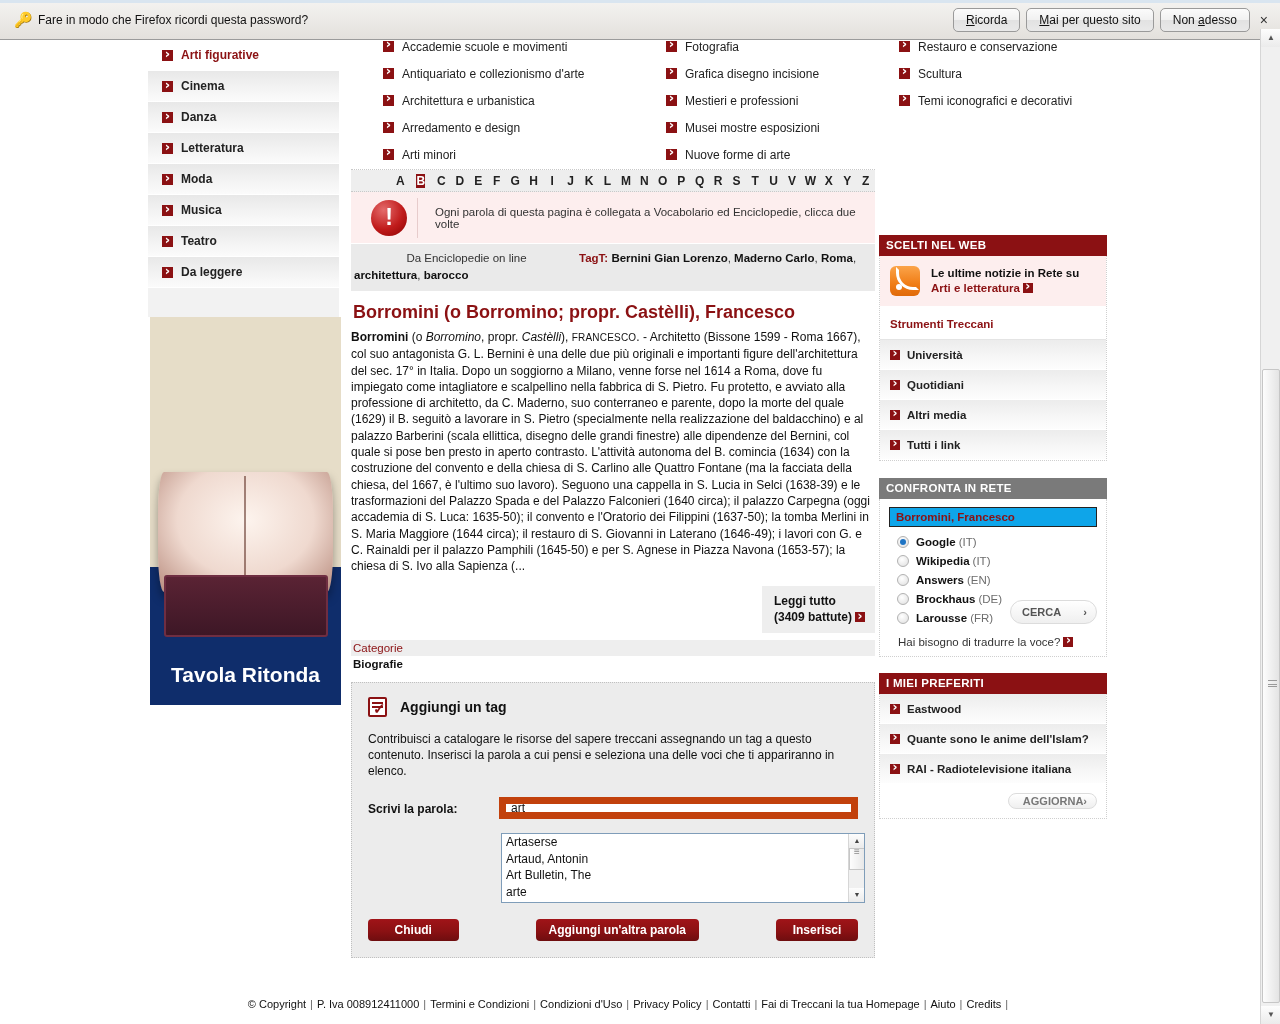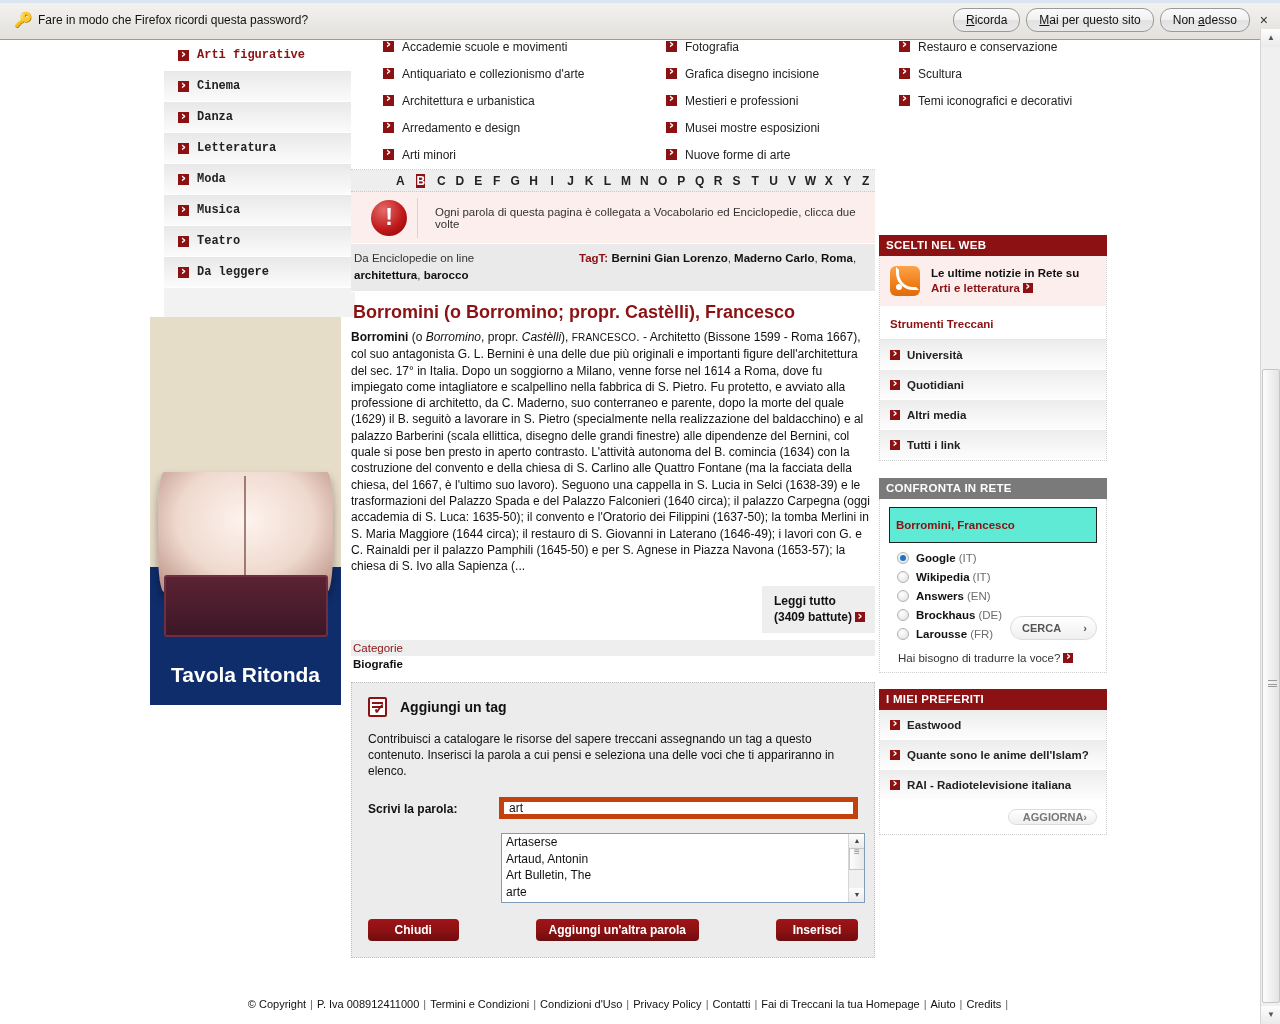--- a/index.html
+++ b/index.html
@@ -25,21 +25,21 @@
   .key-icon {
     width: 18px; height: 16px; margin: 0 6px 0 8px;
     display: inline-block; position: relative; color:#6b6b6b;
     font-size: 15px; line-height: 16px; text-align: center;
   }
   #notif-text { font-size: 12px; color: #111; flex: 1; }
   .ffbtn {
     font-family: "Liberation Sans", sans-serif;
     font-size: 12px; color: #111;
     background: linear-gradient(to bottom, #fbfbfb 0%, #f1f1f1 48%, #e2e2e2 52%, #e9e9e9 100%);
-    border: 1px solid #9a9a9a; border-radius: 11px;
+    border: 1px solid #9a9a9a; border-radius: 5px;
     padding: 4px 12px; margin-left: 6px; cursor: pointer; white-space: nowrap;
   }
   .ffbtn u { text-decoration: underline; }
   #notif-close {
     margin: 0 6px 0 10px; font-size: 14px; color: #333; cursor: pointer;
     line-height: 1;
   }
 
   
   #page {
@@ -67,21 +67,21 @@
   #winscroll .sb-grip {
     position: absolute; left: 5px; top: 310px; width: 9px; height: 7px;
     border-top: 1px solid #9a9a9a; border-bottom: 1px solid #9a9a9a;
   }
   #winscroll .sb-grip:after {
     content: ""; position: absolute; left: 0; top: 3px; width: 9px;
     border-top: 1px solid #9a9a9a;
   }
 
   
-  #leftcol { position: absolute; left: 164px; top: 0; width: 191px; font-family: Liberation Mono, monospace; }
+  #leftcol { position: absolute; left: 148px; top: 0; width: 191px; }
   .nav-item {
     height: 31px; border-bottom: 1px solid #ffffff;
     background: linear-gradient(to bottom,#e8e8e8 0%,#f3f3f3 55%,#fbfbfb 100%);
     display: flex; align-items: center; padding-left: 14px;
     font-size: 12px; font-weight: bold; color: #222; cursor: pointer;
   }
   .nav-item.active { color: #8b1113; background: #ffffff; }
   .nav-item.first { background: #ffffff; }
   .arrow-sq {
     display: inline-block; width: 11px; height: 11px; background: #8b1113;
@@ -167,21 +167,21 @@
     line-height: 34px; flex: 0 0 auto;
   }
   #notice-div { width:1px; height:40px; background:#e7cccc; margin-right:17px; }
   #notice-text { font-size: 11.5px; color: #333; }
 
   
   #meta {
     background: #eaeaea; padding: 6px 10px 7px 3px; font-size: 11.5px;
     color: #333; line-height: 17px; border-bottom: 1px solid #ffffff;
   }
-  #meta .src { display:inline-block; width:225px; }
+  #meta .src { display:inline-block; width:225px;text-align:center; }
   .tagt-label { color: #8b1113; font-weight: bold; text-align: center; }
   .tagt-link { color: #111; font-weight: bold; cursor: pointer; }
 
   
   #art-title {
     font-size: 18px; font-weight: bold; color: #8b1113;
     padding: 10px 0 6px 2px; cursor: pointer;
   }
   #art-body {
     font-size: 12px; color: #111; line-height: 16.3px; text-align: left;
@@ -232,21 +232,21 @@
   }
   #tag-icon:after {
     content:"✓"; position:absolute; left:3px; top:3px; font-size:15px;
     color:#8b1113; font-weight:bold; line-height:14px;
   }
   #tag-title { font-size: 14px; font-weight: bold; color: #111; }
   #tag-desc { font-size: 12px; color: #111; line-height: 16px; margin-bottom: 18px; }
   #tag-row { display: flex; align-items: flex-start; }
   #tag-label { font-size: 12px; font-weight: bold; color: #111; width: 133px; padding-top: 5px; }
   #tag-input {
-    width: 364px; height: 22px; border: 5px solid #c2410c; background: #ffffff;
+    width: 364px; height: 22px; border: 7px solid #c2410c; background: #ffffff;
     font-family: "Liberation Sans", sans-serif; font-size: 12px; color: #111;
     padding: 0 5px;
   }
   #tag-list-wrap {
     margin: 14px 0 0 133px; width: 364px; height: 70px;
     border: 1px solid #7f9db9; background: #ffffff; position: relative;
     overflow: hidden;
   }
   .tag-opt {
     font-size: 12px; color: #111; padding: 0 4px; line-height: 16.5px;
@@ -325,21 +325,21 @@
     font-size: 11.5px; font-weight: bold; color: #222; cursor: pointer;
     background: linear-gradient(to bottom,#ececec 0%,#f6f6f6 55%,#fdfdfd 100%);
     border-bottom: 1px solid #ffffff;
   }
   .side-item .arrow-sq { width:10px; height:10px; margin-right:7px; }
   .side-item .arrow-sq:after { font-size:12px; width:10px; top:-4px; }
 
   
   #conf-body { padding: 8px 9px 8px 9px; }
   #conf-input {
-    width: 208px; height: 36px; border: 1px solid #222; background: #5eead4;
+    width: 208px; height: 20px; border: 1px solid #222; background: #0ea5e9;
     font-family: "Liberation Sans", sans-serif; font-size: 11.5px;
     font-weight: bold; color: #8b1113; padding: 0 6px; margin-bottom: 5px;
   }
   .radio-row { display: flex; align-items: center; height: 19px; font-size: 11.5px; }
   .radio {
     width: 12px; height: 12px; border-radius: 50%; margin: 0 7px 0 8px;
     background: radial-gradient(circle at 40% 35%, #ffffff 0%, #e8e8e8 70%, #cfcfcf 100%);
     border: 1px solid #b2b2b2; position: relative; flex: 0 0 auto; cursor: pointer;
   }
   .radio.on:after {

